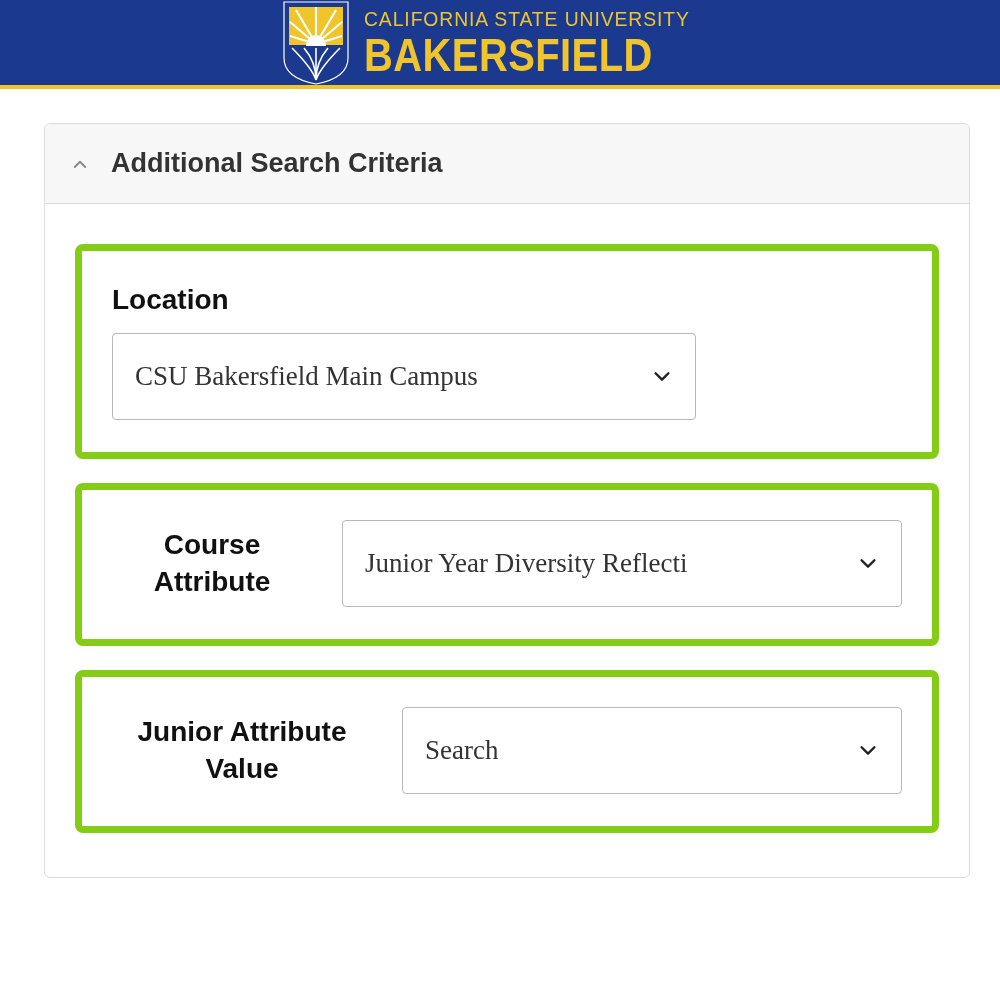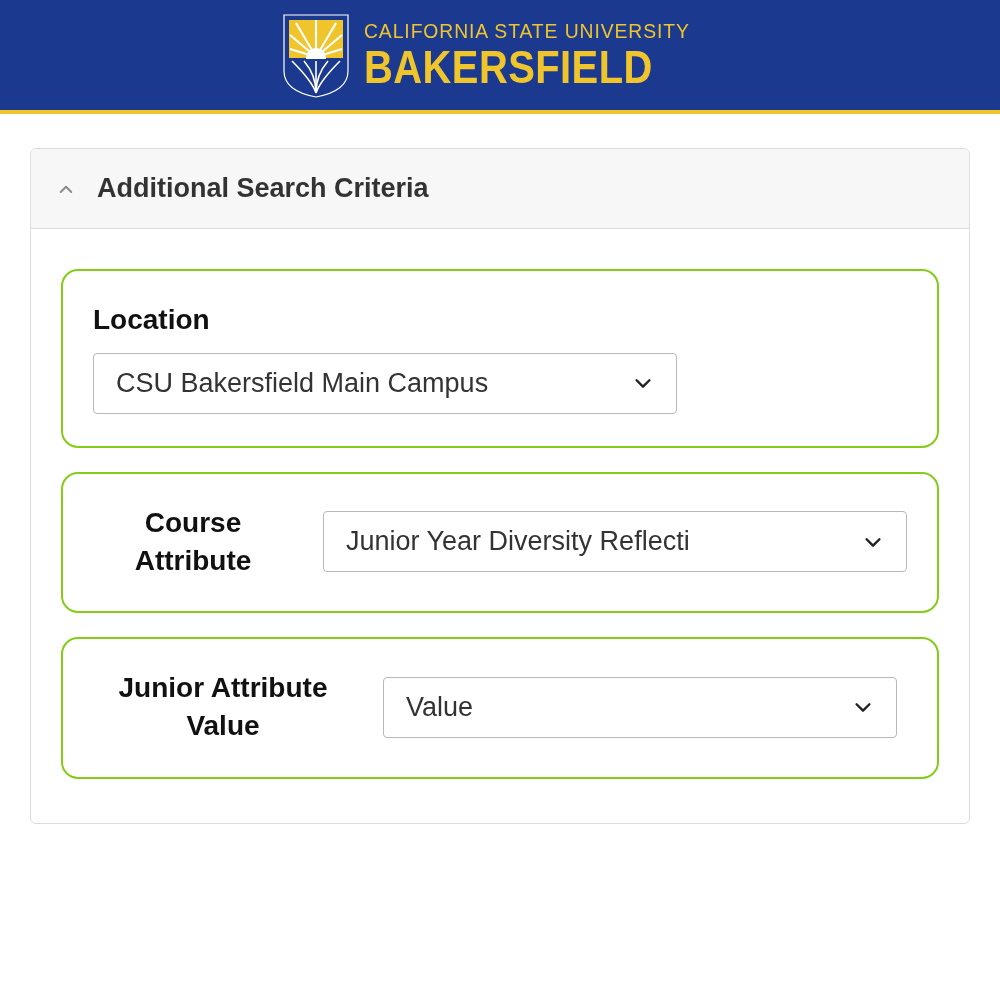--- a/index.html
+++ b/index.html
@@ -9,21 +9,21 @@
     }
     body {
       font-family: Arial, Helvetica, sans-serif;
       background: #ffffff;
       width: 1000px;
       height: 1000px;
       overflow: hidden;
     }
     .header-banner {
       background: #1b3a8f;
-      height: 114px;
+      height: 89px;
       border-bottom: 4px solid #f0c52b;
       display: flex;
       align-items: center;
       justify-content: center;
       gap: 14px;
     }
     .logo-shield {
       width: 68px;
       height: 85px;
     }
@@ -45,21 +45,21 @@
       color: #f0c52b;
       font-size: 47px;
       font-weight: 800;
       letter-spacing: 0.5px;
       font-family: 'Arial Narrow', Arial, sans-serif;
       transform: scaleX(0.85);
       transform-origin: left;
       margin-top: 2px;
     }
     .panel-wrapper {
-      padding: 34px 30px 0 30px;
+      padding: 34px 30px 0 44px;
     }
     .panel {
       border: 1px solid #dcdcdc;
       border-radius: 6px;
       overflow: hidden;
     }
     .panel-header {
       background: #f7f7f7;
       border-bottom: 1px solid #dcdcdc;
       padding: 24px 30px 24px 26px;
@@ -78,22 +78,22 @@
       font-size: 27px;
       font-weight: 700;
     }
     .panel-body {
       padding: 40px 30px 44px 30px;
       display: flex;
       flex-direction: column;
       gap: 24px;
     }
     .field-card {
-      border: 2px solid #84cc16;
-      border-radius: 17px;
+      border: 7px solid #84cc16;
+      border-radius: 8px;
       padding: 30px 30px 32px 30px;
     }
     .field-stack {
       display: flex;
       flex-direction: column;
       gap: 14px;
     }
     .field-row {
       display: flex;
       align-items: center;
@@ -105,27 +105,28 @@
       font-size: 28px;
       font-weight: 800;
       line-height: 1.35;
     }
     .field-label-col {
       flex: 0 0 200px;
     }
     .select-box {
       border: 1px solid #b8b8b8;
       border-radius: 4px;
-      height: 61px;
+      height: 87px;
       display: flex;
       align-items: center;
       justify-content: space-between;
       padding: 0 22px 0 22px;
       cursor: pointer;
       background: #ffffff;
+      font-family: Liberation Serif, serif;
     }
     .select-text {
       color: #333333;
       font-size: 27px;
       white-space: nowrap;
       overflow: hidden;
       text-overflow: clip;
     }
     .select-chevron {
       width: 22px;
@@ -207,21 +208,21 @@
               <path d="M5 9 L12 16 L19 9" fill="none" stroke="#222222" stroke-width="2.6" stroke-linecap="round" stroke-linejoin="round"></path>
             </svg>
           </div>
         </div>
       </div>
 
       <div class="field-card">
         <div class="field-row">
           <div class="field-label field-label-col" style="flex:0 0 260px;">Junior Attribute Value</div>
           <div class="select-box select-w3">
-            <span class="select-text">Value</span>
+            <span class="select-text">Search</span>
             <svg class="select-chevron" viewBox="0 0 24 24">
               <path d="M5 9 L12 16 L19 9" fill="none" stroke="#222222" stroke-width="2.6" stroke-linecap="round" stroke-linejoin="round"></path>
             </svg>
           </div>
         </div>
       </div>
 
     </div>
   </div>
 </div>

